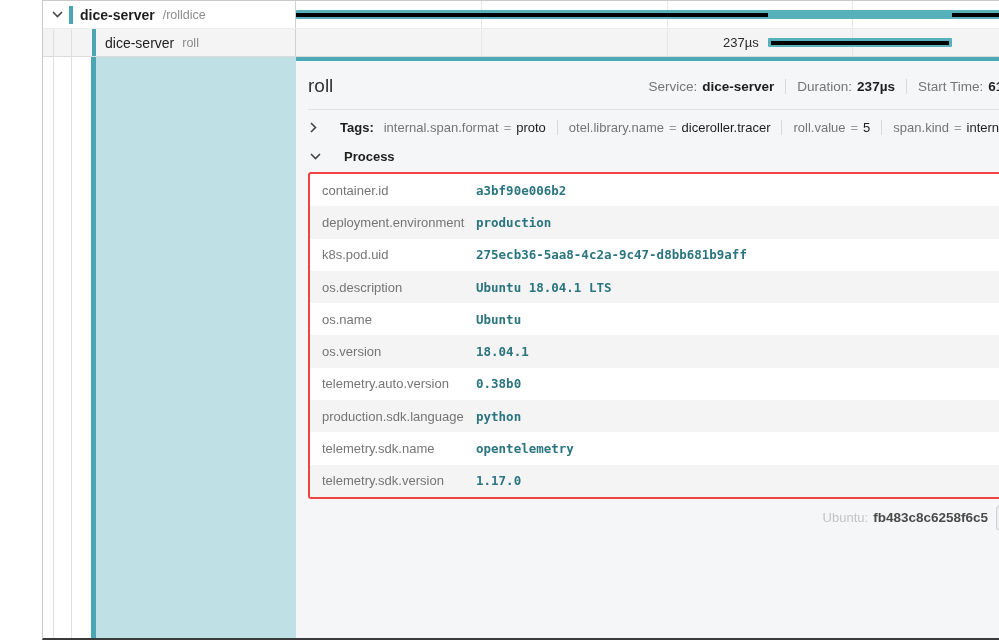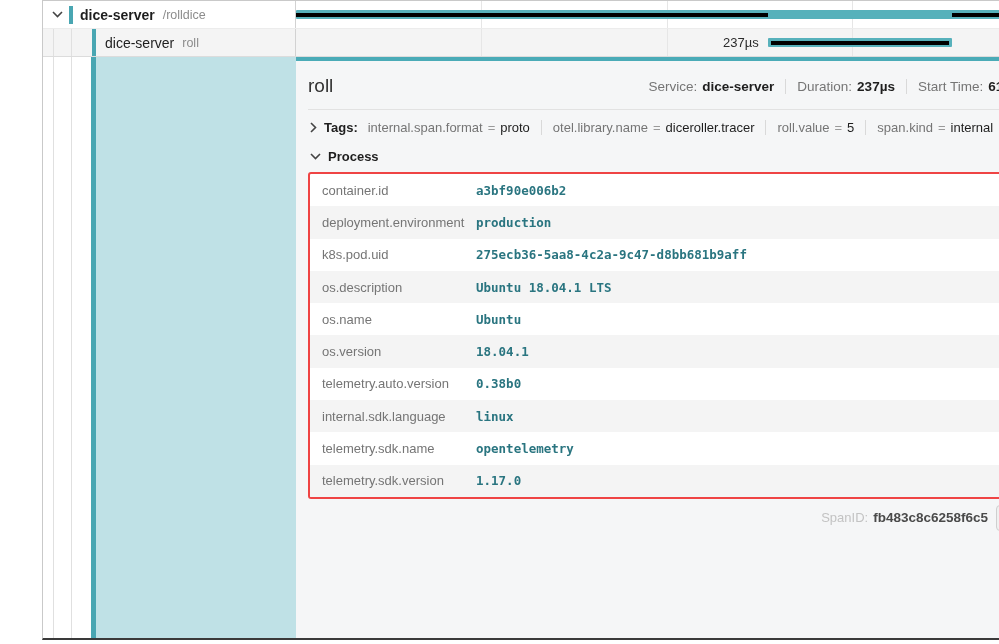--- a/index.html
+++ b/index.html
@@ -56,21 +56,21 @@
     padding:14px 11px 0 12px; overflow:hidden;
   }
   .detail-header { display:flex; align-items:center; justify-content:space-between;
     border-bottom:1px solid #e2e2e2; padding-bottom:12px; }
   .detail-title { font-size:19px; font-weight:500; color:#333; }
   .meta { display:flex; align-items:center; }
   .meta-label { color:#757575; font-size:13.5px; margin-right:5px; }
   .meta-value { color:#1e1e1e; font-size:13.5px; font-weight:bold; }
   .vdiv { width:1px; height:15px; background:#d9d9d9; margin:0 11px; flex:none; }
   .tags-row { display:flex; align-items:center; padding:10px 0 2px 2px; font-size:13px; }
-  .section-toggle { display:flex; align-items:center; cursor:pointer; }
+  .section-toggle { display:flex; align-items:center; cursor:pointer;gap:16px; }
   .section-label { font-weight:bold; font-size:13px; color:#1e1e1e; margin-left:7px; }
   .tag-items { display:flex; align-items:center; margin-left:10px; }
   .tag-key { color:#757575; }
   .tag-eq  { color:#9a9a9a; margin:0 5px; }
   .tag-val { color:#1e1e1e; font-weight:500; }
   .process-row { display:flex; align-items:flex-start; padding:12px 0 0 2px; }
   .kv-table { margin-top:8px; background:#fff; border:2px solid #ef4444; border-radius:3px; overflow:hidden; }
   .kv-row { display:flex; align-items:center; height:32.3px; font-size:13px; }
   .kv-row:nth-child(even) { background:#f4f4f4; }
   .kv-key { width:166px; flex:none; padding-left:12px; color:#757575; }
@@ -212,35 +212,35 @@
           </div>
         <div class="kv-row">
             <span class="kv-key">os.version</span>
             <span class="kv-val">18.04.1</span>
           </div>
         <div class="kv-row">
             <span class="kv-key">telemetry.auto.version</span>
             <span class="kv-val">0.38b0</span>
           </div>
         <div class="kv-row">
-            <span class="kv-key">internal.sdk.language</span>
-            <span class="kv-val">linux</span>
+            <span class="kv-key">production.sdk.language</span>
+            <span class="kv-val">python</span>
           </div>
         <div class="kv-row">
             <span class="kv-key">telemetry.sdk.name</span>
             <span class="kv-val">opentelemetry</span>
           </div>
         <div class="kv-row">
             <span class="kv-key">telemetry.sdk.version</span>
             <span class="kv-val">1.17.0</span>
           </div>
       </div>
 
       <div class="detail-footer">
-        <span class="spanid-label">SpanID:</span>
+        <span class="spanid-label">Ubuntu:</span>
         <span class="spanid-value">fb483c8c6258f6c5</span>
         <span class="link-btn">
           <svg width="16" height="16" viewBox="0 0 24 24" fill="none" stroke="#595959" stroke-width="2.2" stroke-linecap="round">
             <path d="M8.5 9h-2.5a3 3 0 0 0 0 6h2.5"></path>
             <path d="M15.5 9h2.5a3 3 0 0 1 0 6h-2.5"></path>
             <path d="M8.5 12h7"></path>
           </svg>
         </span>
       </div>
 

